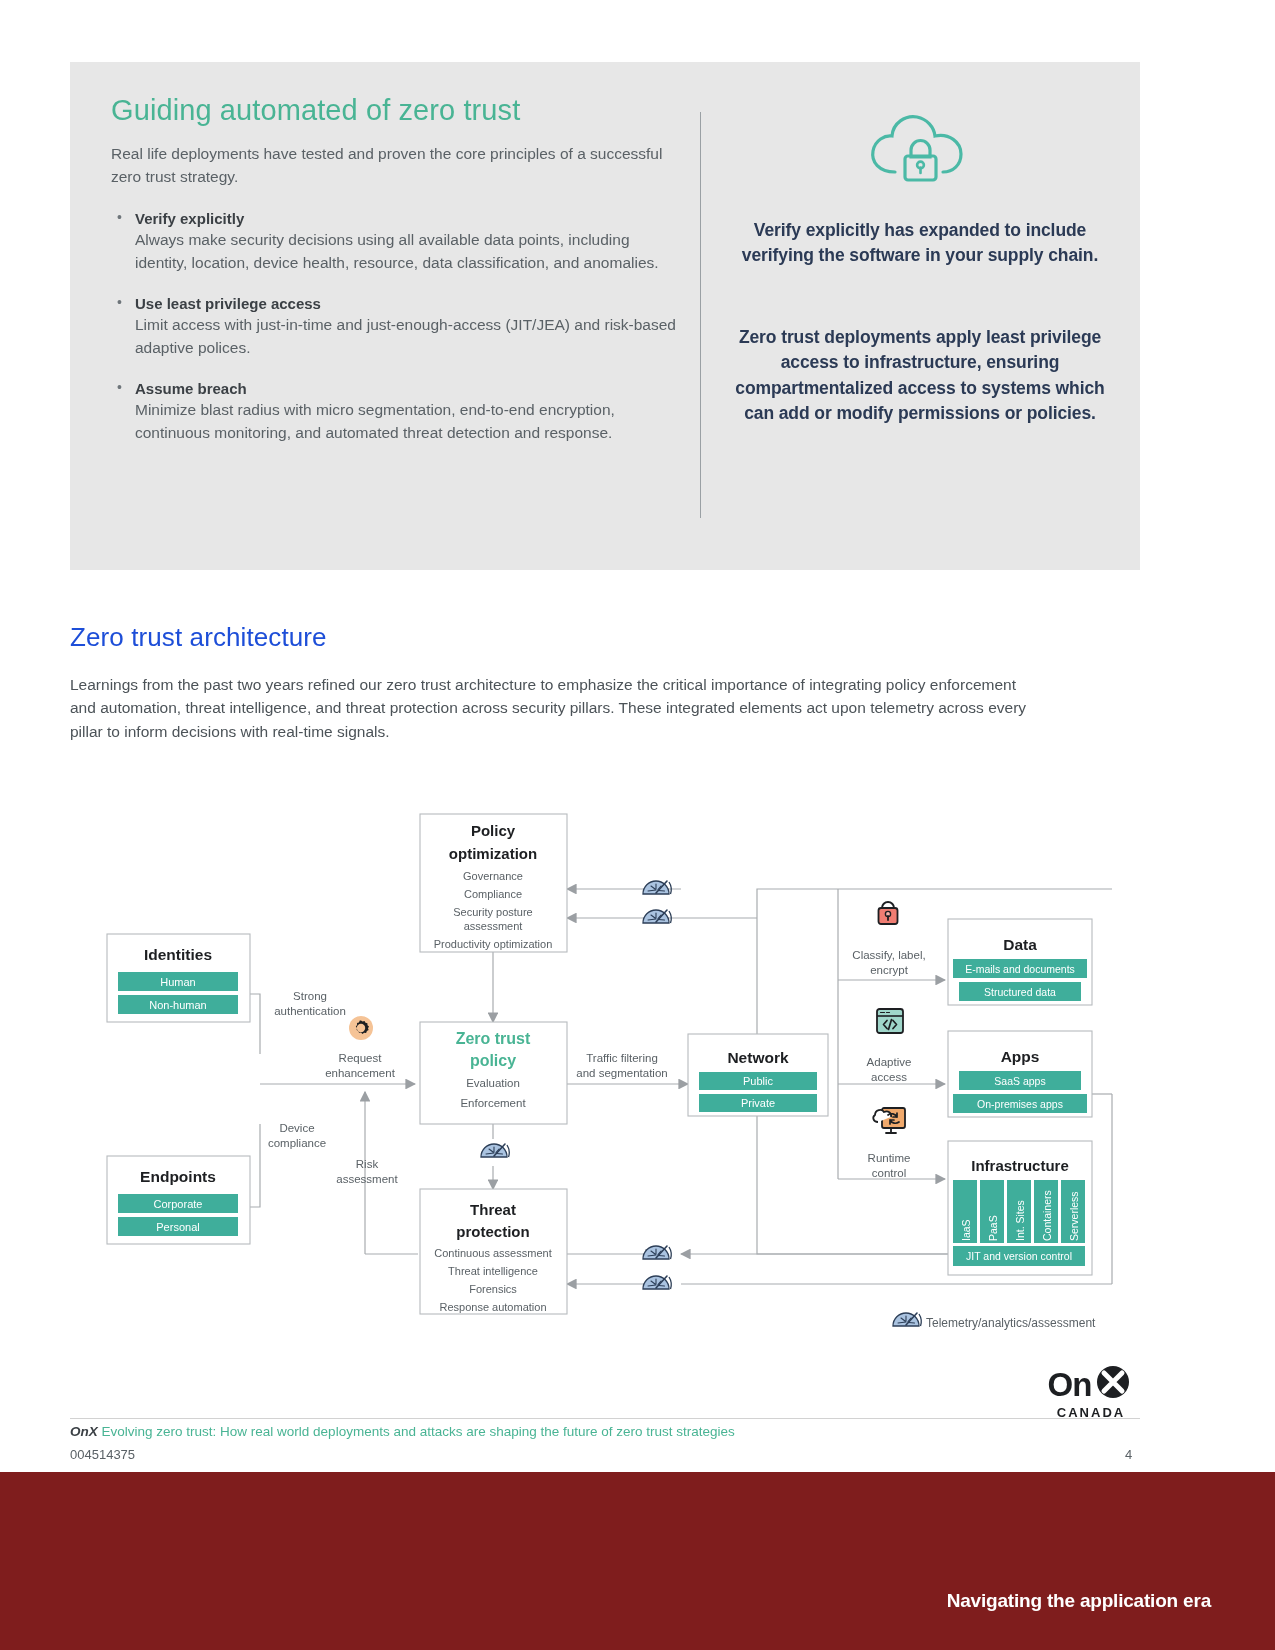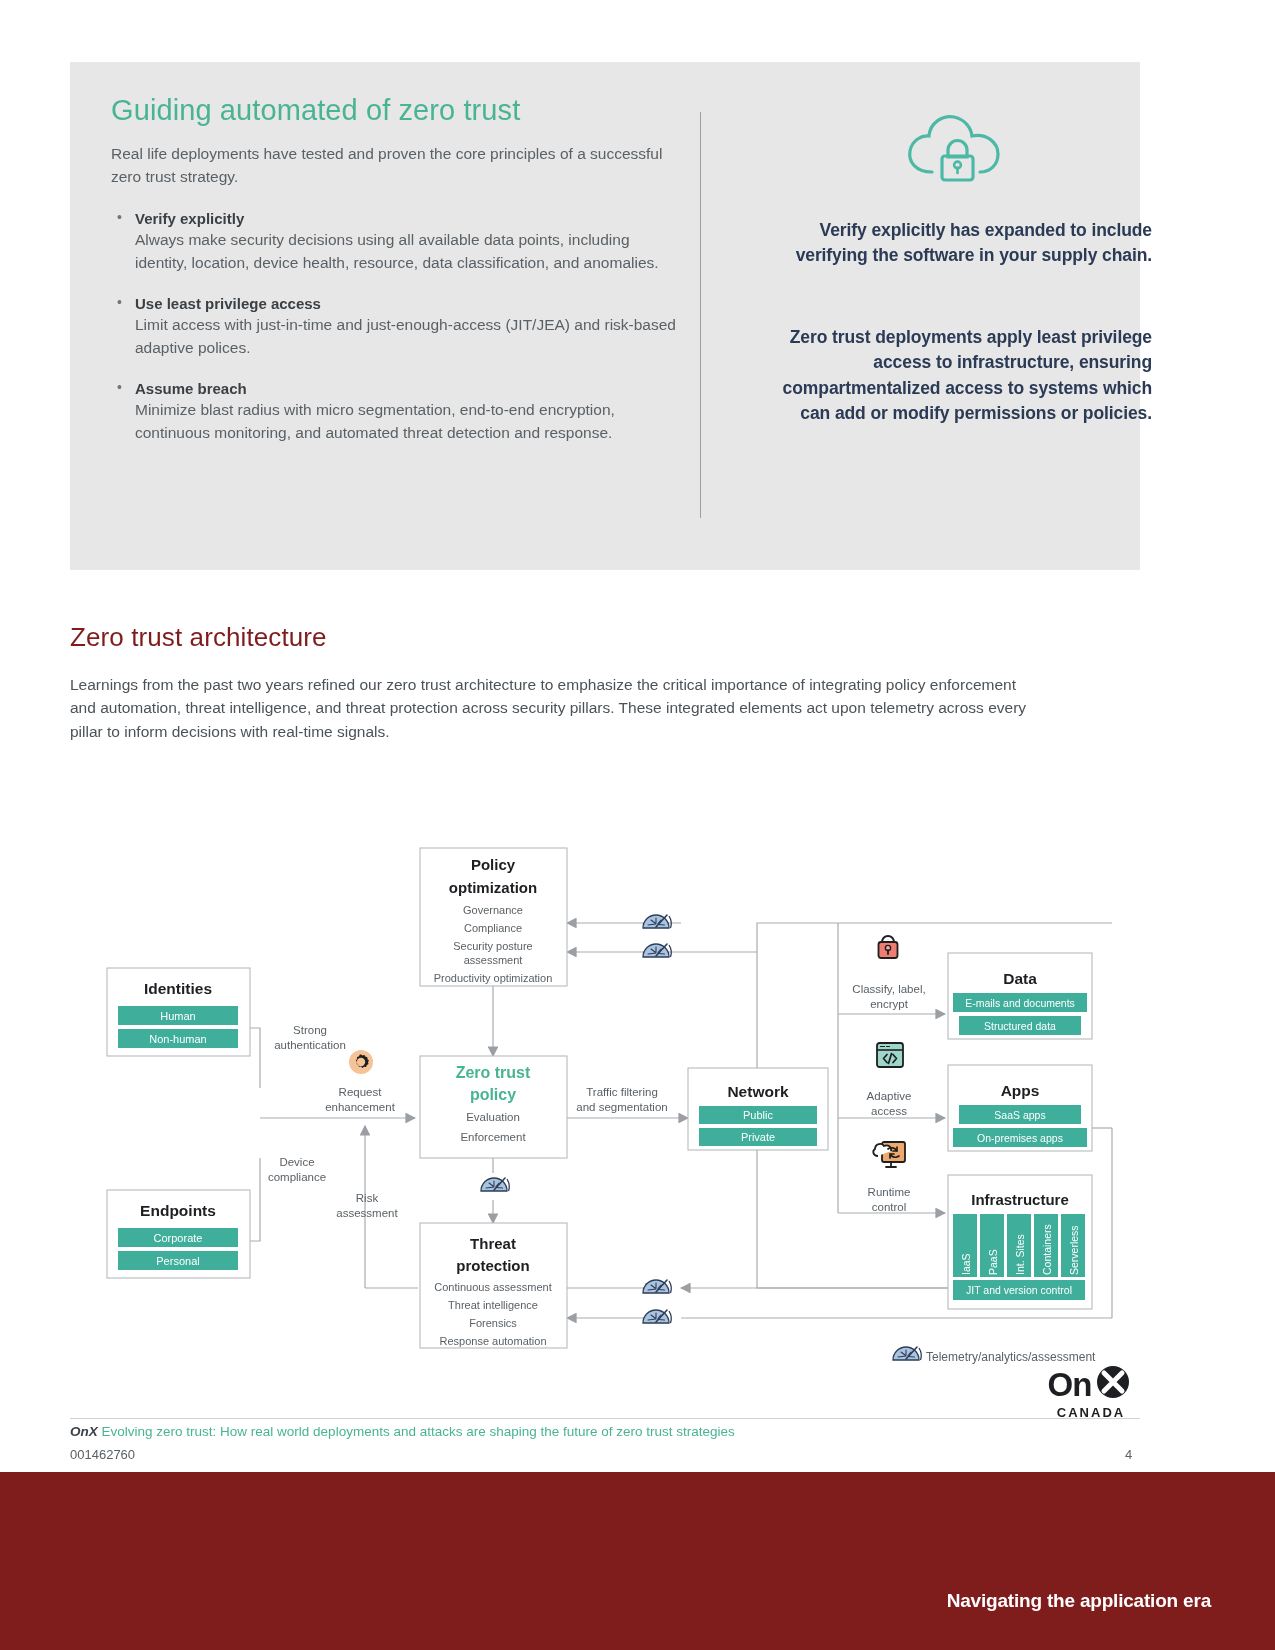--- a/index.html
+++ b/index.html
@@ -24,39 +24,39 @@
   .lead{font-size:15.5px;line-height:1.45;color:#5a6166;margin:0 0 22px 0;}
   .bullets{margin:0;padding:0;list-style:none;}
   .bullets li{position:relative;padding-left:24px;margin-bottom:21px;}
   .bullets li:last-child{margin-bottom:0;}
   .bullets li:before{
     content:"\2022";position:absolute;left:6px;top:-1px;color:#6e757a;font-size:14px;
   }
   .b-title{display:block;font-size:15px;font-weight:bold;color:#3b4045;margin-bottom:2px;}
   .b-body{display:block;font-size:15.5px;line-height:1.45;color:#5a6166;}
 
-  .panel-right{position:absolute;left:692px;top:40px;width:390px;text-align:right;}
+  .panel-right{position:absolute;left:655px;top:40px;width:390px;text-align:center;}
   .cloudlock{margin:8px auto 28px auto;width:110px;height:80px;}
   .callout{
     font-size:17.5px;font-weight:bold;color:#2b3a55;line-height:1.45;letter-spacing:-.1px;
   }
   .callout.second{margin-top:56px;}
 
   
   .h2{
     position:absolute;left:70px;top:622px;font-size:26px;font-weight:400;
-    color:#7f1d1d;letter-spacing:.1px;
+    color:#1d4ed8;letter-spacing:.1px;
   }
   .arch-p{
     position:absolute;left:70px;top:673px;width:960px;
     font-size:15.5px;line-height:1.5;color:#4c5358;
   }
 
   
-  #diagram{position:absolute;left:0;top:828px;width:1275px;height:560px;}
+  #diagram{position:absolute;left:0;top:794px;width:1275px;height:560px;}
   #diagram svg{display:block;}
 
   
   .foot-rule{position:absolute;left:70px;top:1418px;width:1070px;height:1px;background:#d2d2d2;}
   .foot-line{position:absolute;left:70px;top:1424px;font-size:13.5px;color:#49b494;}
   .foot-line b{color:#3b4045;font-weight:bold;font-style:italic;}
   .foot-code{position:absolute;left:70px;top:1447px;font-size:13px;color:#5a6166;}
   .page-no{position:absolute;left:1125px;top:1447px;font-size:13px;color:#5a6166;}
   .logo{position:absolute;left:1036px;top:1365px;width:110px;text-align:center;}
   .logo-row{display:flex;align-items:center;justify-content:center;}
@@ -365,18 +365,18 @@
       </svg>
     </span>
   </div>
   <div class="logo-ca">CANADA</div>
 </div>
 
 <div class="foot-line">
   <b>OnX</b>
   <span>Evolving zero trust: How real world deployments and attacks are shaping the future of zero trust strategies</span>
 </div>
-<div class="foot-code">001462760</div>
+<div class="foot-code">004514375</div>
 <div class="page-no">4</div>
 
 <div class="bottombar">
   <span>Navigating the application era</span>
 </div>
 
 </body></html>

